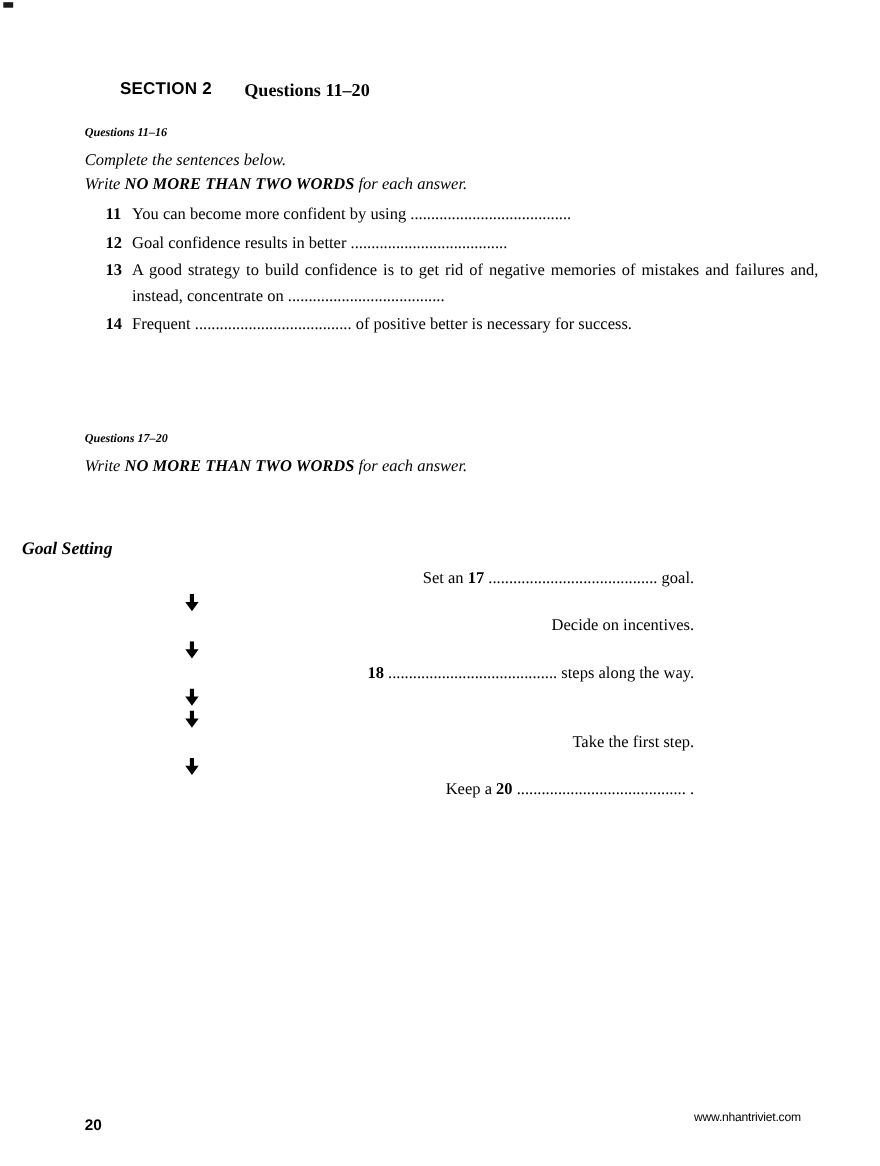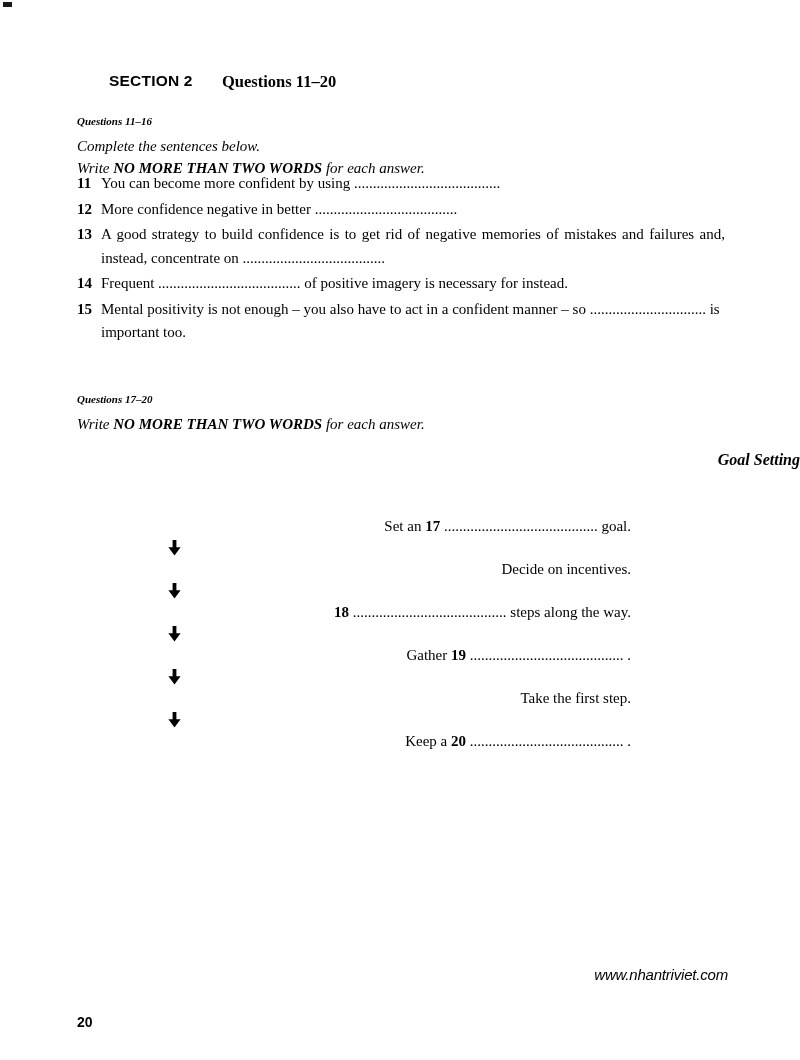--- a/index.html
+++ b/index.html
@@ -108,22 +108,22 @@
   .qitem.justified .qtext {
     text-align: justify;
     text-align-last: left;
   }
 
   
   .flow-title {
     position: absolute;
     left: 0;
     right: 0;
-    top: 451px;
-    text-align: right;
+    top: 491px;
+    text-align: left;
     font-weight: bold;
     font-style: italic;
     font-size: 16px;
     padding-left: 20px;
   }
   .flow {
     position: absolute;
     left: 151px;
     top: 516px;
     width: 480px;
@@ -153,71 +153,66 @@
     position: absolute;
     left: 77px;
     top: 1014px;
     font-family: "Liberation Sans", sans-serif;
     font-weight: bold;
     font-size: 14px;
   }
   .footer-url {
     position: absolute;
     right: 72px;
-    top: 966px;
+    top: 1010px;
     font-family: "Liberation Sans", sans-serif;
-    font-size: 15px;
+    font-size: 11px;
     letter-spacing: -0.2px;
-    font-style: italic;
   }
 </style>
 </head>
 <body>
 
 <div class="page">
 
   <div class="scan-mark"></div>
 
   <div class="section-header">
     <span class="section-label">SECTION 2</span>
     <span class="section-questions">Questions 11–20</span>
   </div>
 
   <div class="instr-block" style="top:110px;">
     <div class="instr-heading">Questions 11–16</div>
     <div class="instr-line">Complete the sentences below.</div>
     <div class="instr-line"><span>Write </span><b>NO MORE THAN TWO WORDS</b><span> for each answer.</span></div>
   </div>
 
-  <div class="qlist" style="top:172px;">
+  <div class="qlist" style="top:184px;margin-left:19px;">
 
     <div class="qitem">
       <span class="qnum">11</span>
       <span class="qtext">You can become more confident by using .......................................</span>
     </div>
 
     <div class="qitem">
       <span class="qnum">12</span>
-      <span class="qtext">More confidence negative in better ......................................</span>
+      <span class="qtext">Goal confidence results in better ......................................</span>
     </div>
 
     <div class="qitem justified">
       <span class="qnum">13</span>
       <span class="qtext">A good strategy to build confidence is to get rid of negative memories of mistakes and failures and, instead, concentrate on ......................................</span>
     </div>
 
     <div class="qitem">
       <span class="qnum">14</span>
-      <span class="qtext">Frequent ...................................... of positive imagery is necessary for instead.</span>
-    </div>
-
-    <div class="qitem">
-      <span class="qnum">15</span>
-      <span class="qtext">Mental positivity is not enough – you also have to act in a confident manner – so ............................... is important too.</span>
-    </div>
+      <span class="qtext">Frequent ...................................... of positive better is necessary for success.</span>
+    </div>
+
 
 
   </div>
 
   <div class="instr-block" style="top:388px;">
     <div class="instr-heading">Questions 17–20</div>
     <div class="instr-line"><span>Write </span><b>NO MORE THAN TWO WORDS</b><span> for each answer.</span></div>
   </div>
 
   <div class="flow-title">Goal Setting</div>
@@ -241,21 +236,20 @@
     </div>
 
     <div class="flow-step"><span></span><b>18</b><span> ......................................... steps along the way.</span></div>
 
     <div class="flow-arrow">
       <svg width="13" height="16" viewBox="0 0 13 16">
           <path d="M4.6 0 H8.4 V7.2 H12.6 L6.5 15.6 L0.4 7.2 H4.6 Z" fill="#000"></path>
         </svg>
     </div>
 
-    <div class="flow-step"><span>Gather </span><b>19</b><span> ......................................... .</span></div>
 
     <div class="flow-arrow">
       <svg width="13" height="16" viewBox="0 0 13 16">
           <path d="M4.6 0 H8.4 V7.2 H12.6 L6.5 15.6 L0.4 7.2 H4.6 Z" fill="#000"></path>
         </svg>
     </div>
 
     <div class="flow-step"><span>Take the first step.</span><b></b><span></span></div>
 
     <div class="flow-arrow">

